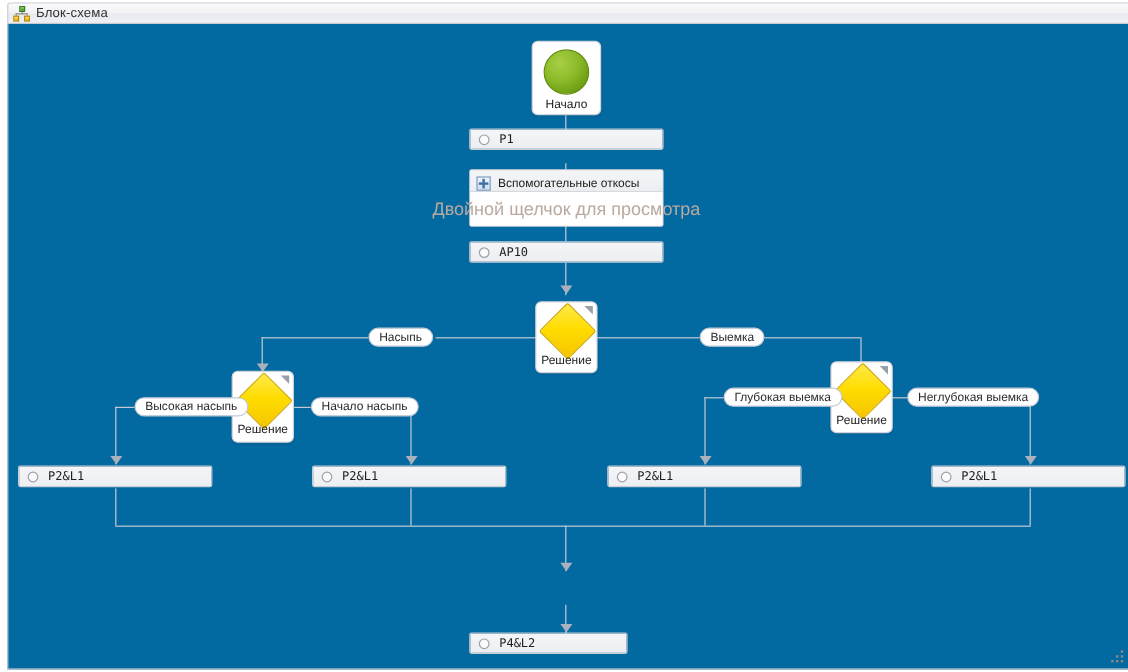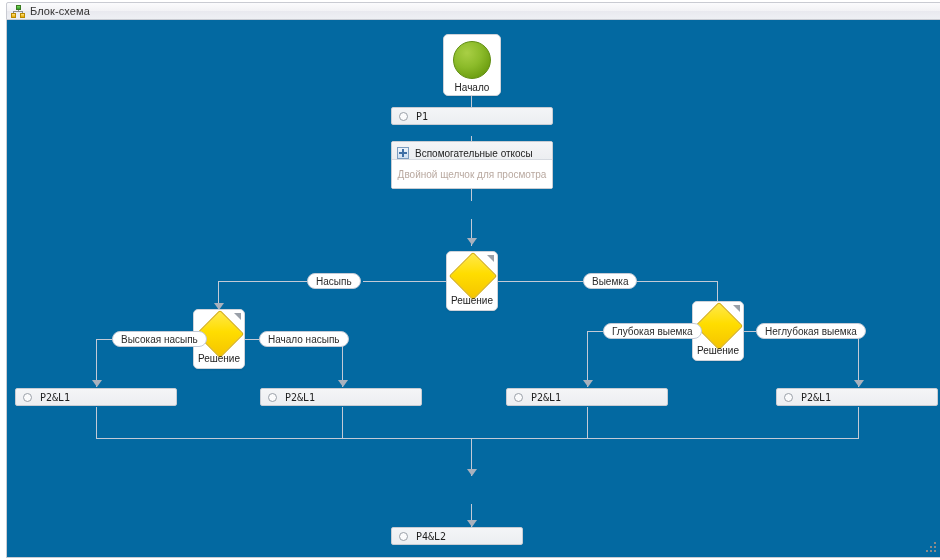--- a/index.html
+++ b/index.html
@@ -212,21 +212,21 @@
     white-space: nowrap;
   }
   .subnode .sub-body {
     height: 28px;
     display: flex;
     align-items: center;
     justify-content: center;
     background: #ffffff;
   }
   .subnode .sub-body .hint {
-    font-size: 10px;
+    font-size: 15px;
     color: #b9a9a0;
     white-space: nowrap;
   }
   .doc-icon {
     position: relative;
     width: 12px; height: 12px;
     flex: 0 0 auto;
     background: linear-gradient(to bottom,#eef4fb,#cfe0f2);
     border: 1px solid #7d9dc0;
     box-sizing: border-box;
@@ -336,20 +336,24 @@
     <div class="subnode" style="left:384px; top:121px; width:162px;">
       <div class="sub-head">
         <span class="doc-icon"></span>
         <span class="sub-title">Вспомогательные откосы</span>
       </div>
       <div class="sub-body">
         <span class="hint">Двойной щелчок для просмотра</span>
       </div>
     </div>
 
+    <div class="bar" style="left:384px; top:181px; width:162px;">
+      <span class="ring"></span>
+      <span class="bar-label">AP10</span>
+    </div>
 
     <div class="decision" style="left:439px; top:231px;">
       <div class="diamond"></div>
       <div class="corner"></div>
       <div class="node-label">Решение</div>
     </div>
 
     <div class="decision" style="left:186px; top:289px;">
       <div class="diamond"></div>
       <div class="corner"></div>

